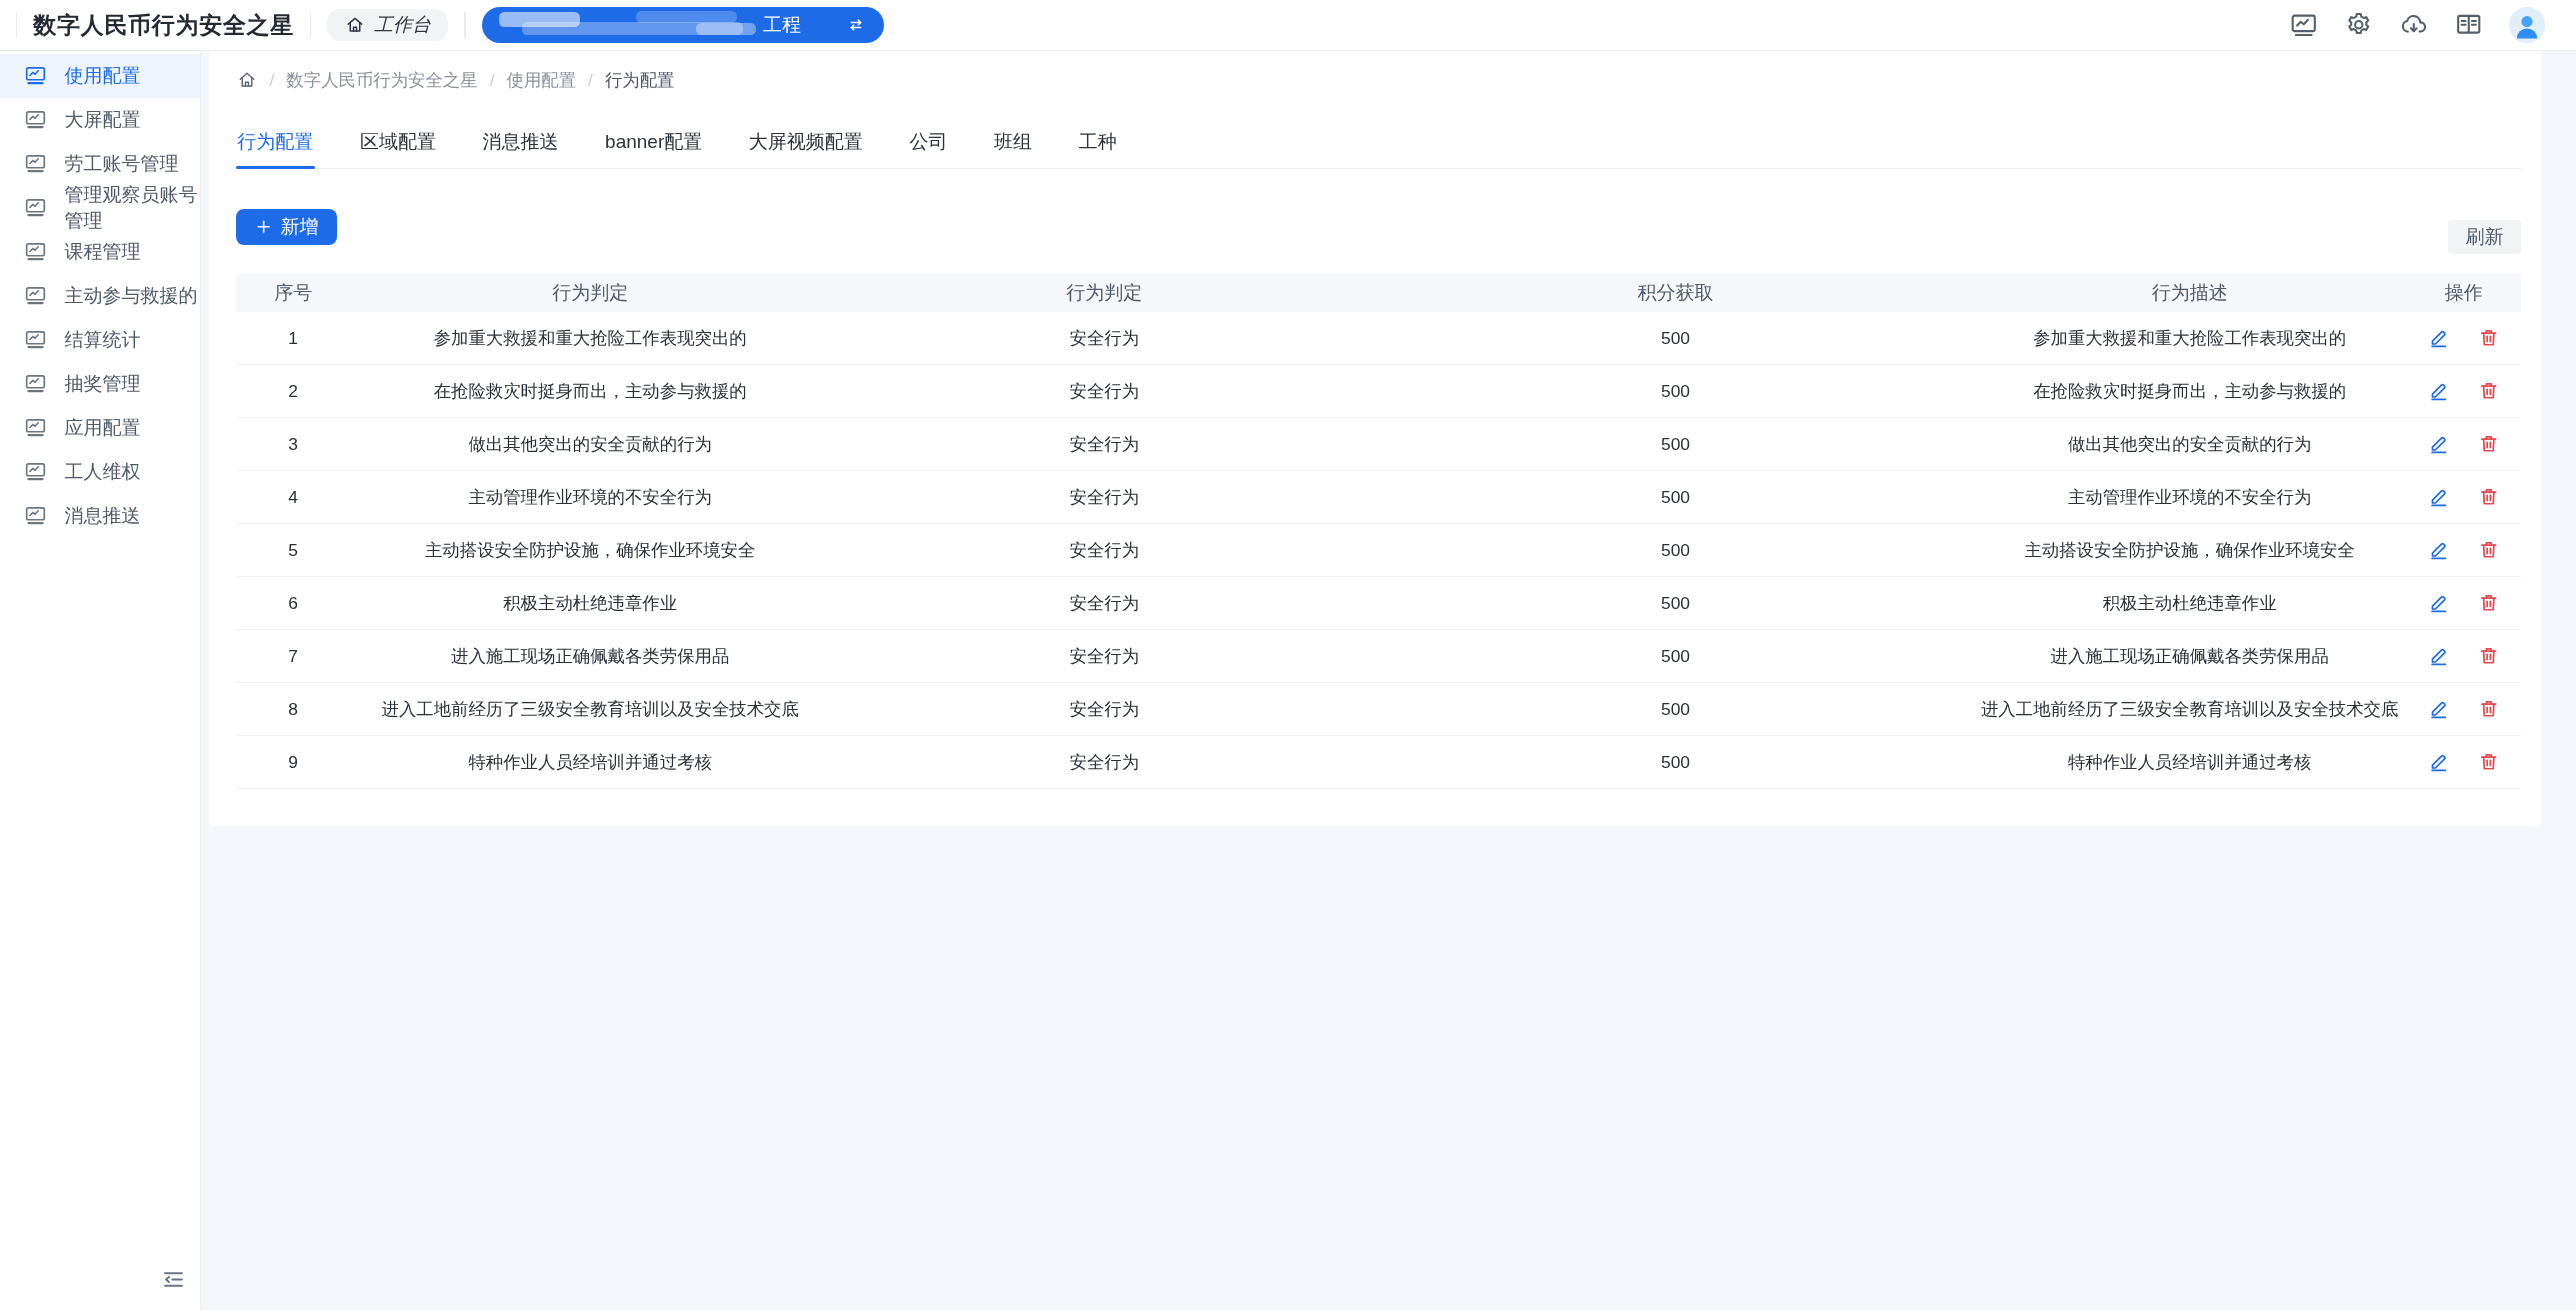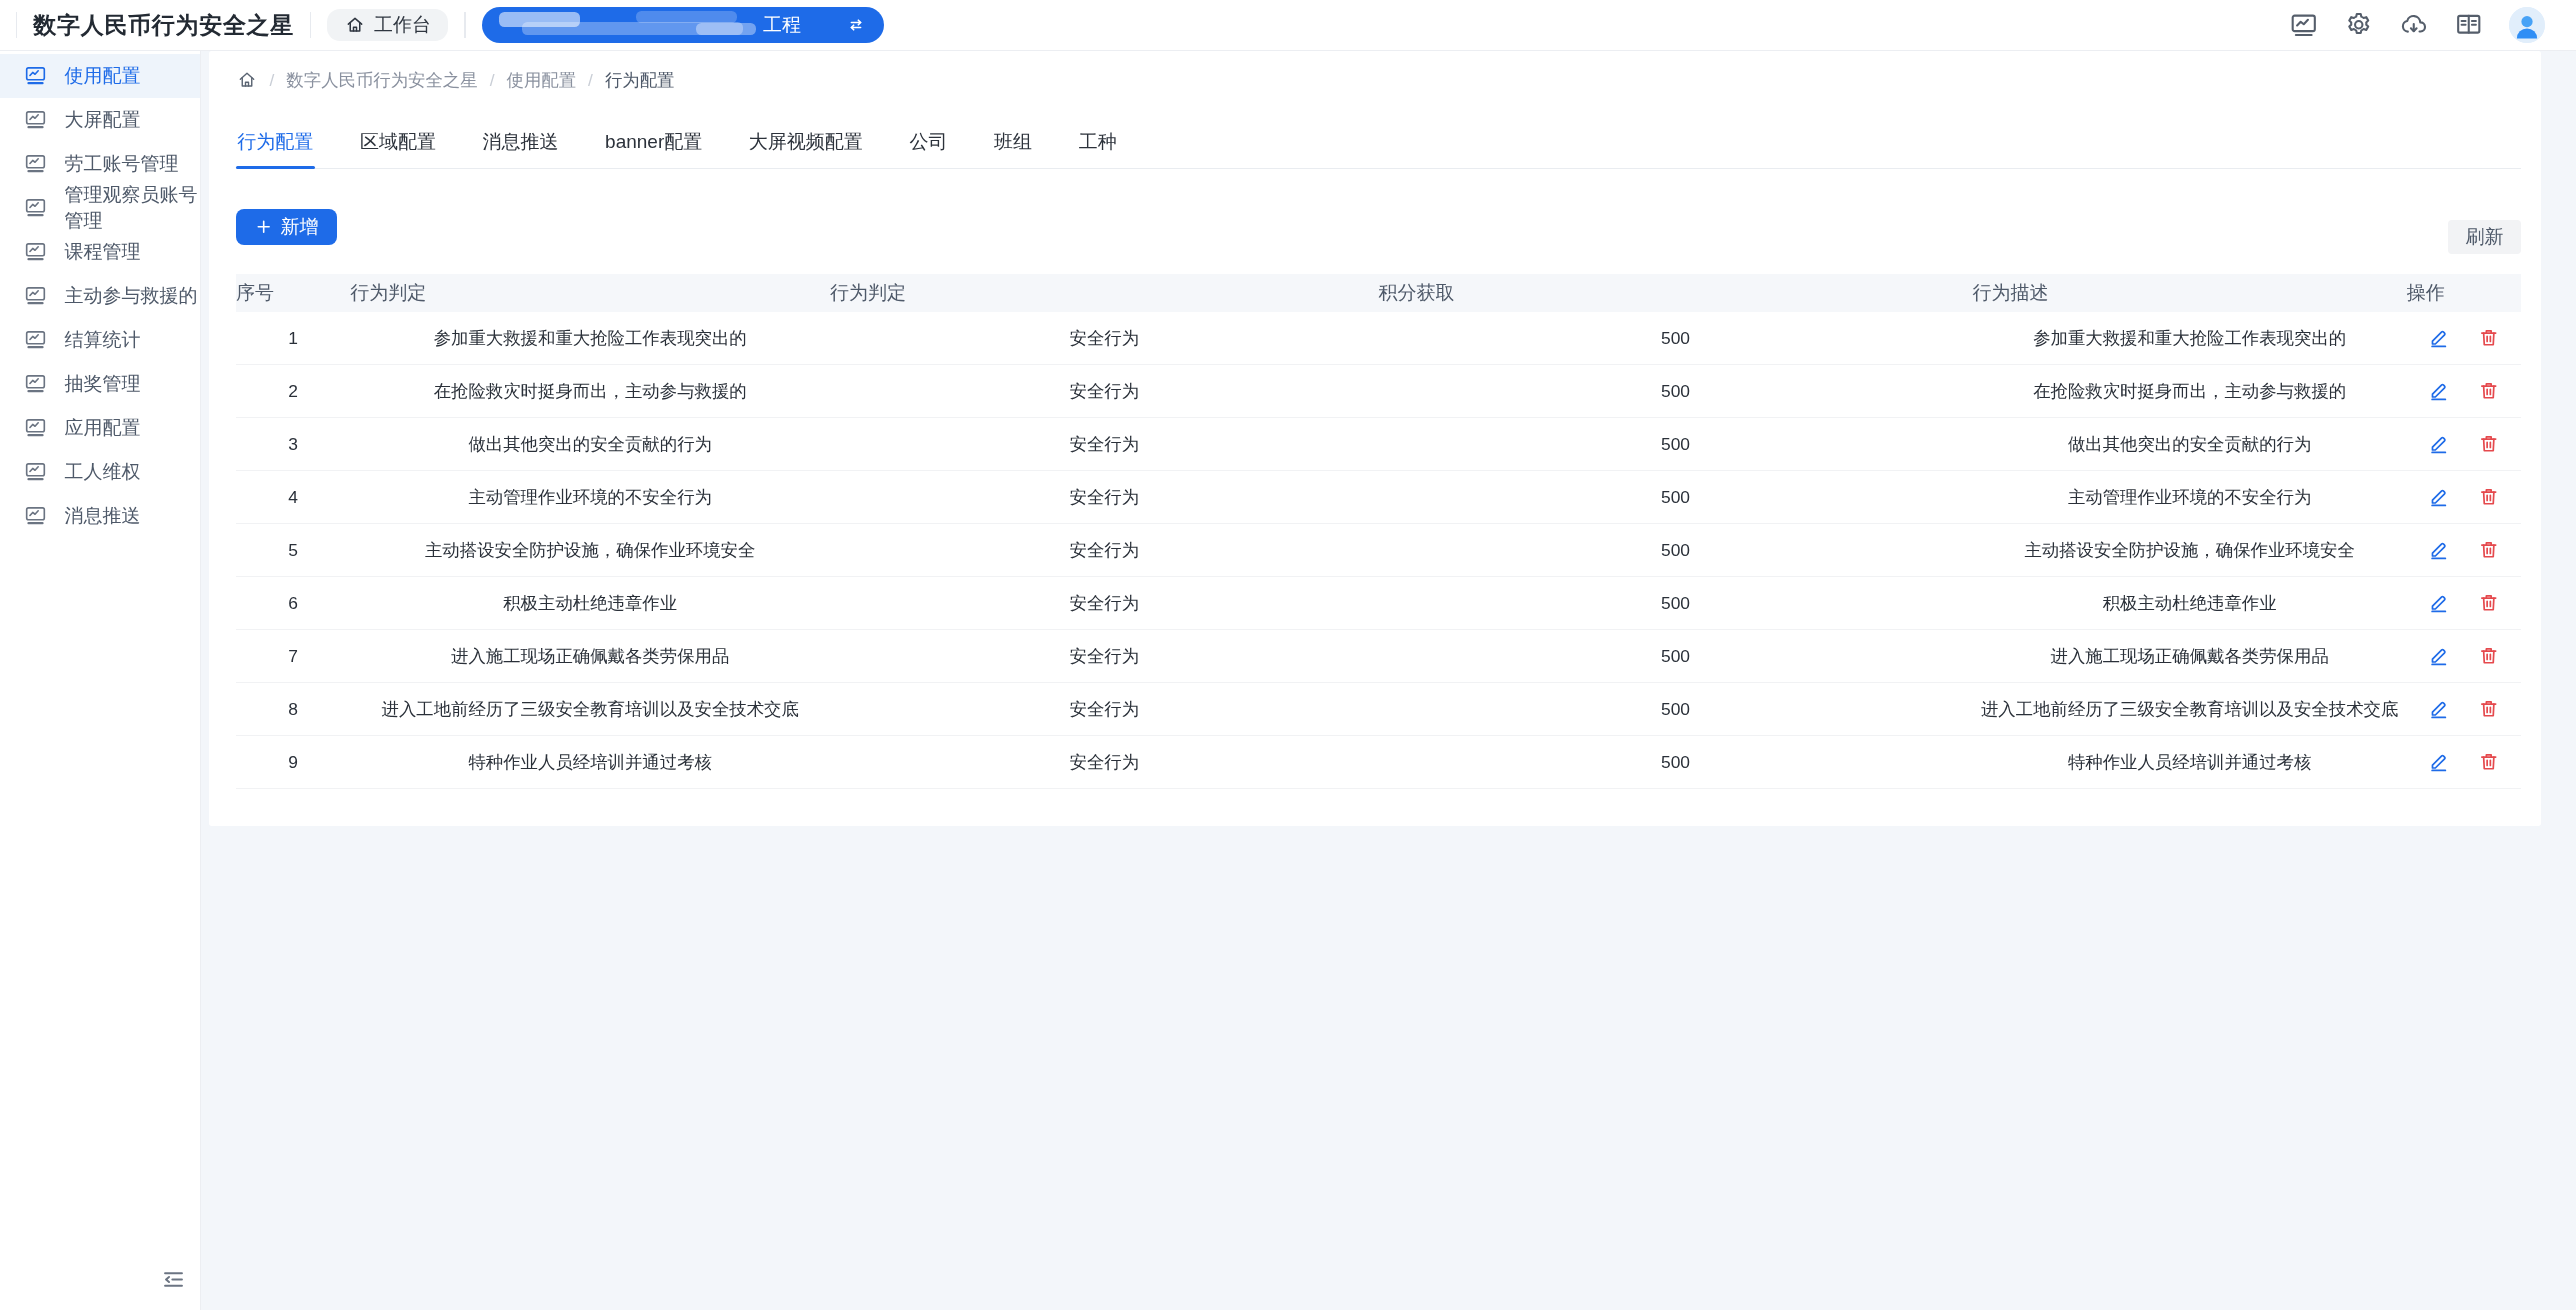--- a/index.html
+++ b/index.html
@@ -12,21 +12,21 @@
   *{margin:0;padding:0;box-sizing:border-box;}
   html,body{width:2576px;height:1310px;overflow:hidden;}
   body{font-family:"Liberation Sans","DejaVu Sans",sans-serif;background:var(--page-bg);color:var(--text);font-size:19px;}
   .icon{display:inline-flex;align-items:center;justify-content:center;}
   .icon svg{display:block;}
 
   
   .header{height:51px;background:#fff;border-bottom:0.7px solid var(--line);display:flex;align-items:center;padding:0 31px 0 0;}
   .h-divider{width:1.3px;height:25.5px;background:#e7eaef;margin:0 16px;}
   .app-title{font-size:23px;font-weight:700;color:var(--text-strong);letter-spacing:0.7px;}
-  .workbench-btn{display:flex;align-items:center;gap:9.4px;height:32px;padding:0 17.4px;background:#f1f3f5;border-radius:13px;color:#2f3640;font-size:19px;cursor:pointer;}
+  .workbench-btn{display:flex;align-items:center;gap:9.4px;height:32px;padding:0 17.4px;background:#f1f3f5;border-radius:13px;color:#2f3640;font-size:19px;cursor:pointer;font-style:italic;}
   .project-pill{display:flex;align-items:center;height:36px;padding:0 17.4px 0 13.4px;background:var(--blue);border-radius:19px;color:#fff;font-size:19px;position:relative;overflow:hidden;cursor:pointer;min-width:402px;gap:36px;}
   .mosaic{position:relative;height:100%;flex:1;}
   .mosaic i{position:absolute;border-radius:5.4px;background:rgba(255,255,255,.32);}
   .mosaic i:nth-child(1){left:4px;top:5.4px;width:81px;height:14.8px;background:rgba(255,255,255,.55);}
   .mosaic i:nth-child(2){left:27px;top:14.8px;width:221px;height:13.4px;background:rgba(255,255,255,.30);}
   .mosaic i:nth-child(3){left:141px;top:4px;width:101px;height:12px;background:rgba(255,255,255,.22);}
   .mosaic i:nth-child(4){left:201px;top:16px;width:60px;height:12px;background:rgba(255,255,255,.38);}
   .pill-suffix{margin:0 9.4px 0 4px;}
   .header-right{margin-left:auto;display:flex;align-items:center;gap:25.5px;}
   .h-icon{width:29.5px;height:29.5px;color:#555e6b;cursor:pointer;}
@@ -57,21 +57,21 @@
   .tab.active{color:var(--blue);}
   .tab.active::after{content:"";position:absolute;left:0;right:0;bottom:-1.3px;height:3.4px;border-radius:2px;background:var(--blue);}
 
   
   .toolbar{display:flex;align-items:center;margin-top:31px;}
   .btn-add{display:flex;align-items:center;gap:8px;height:36px;padding:0 19px;background:var(--blue);color:#fff;border:none;border-radius:8px;font-size:19px;cursor:pointer;font-family:inherit;}
   .btn-refresh{margin-left:auto;height:34px;padding:0 17.4px;background:var(--btn-gray);color:var(--text-2);border:none;border-radius:4px;font-size:19px;cursor:pointer;font-family:inherit;margin-top:20px;}
 
   
   table{width:100%;border-collapse:collapse;margin-top:20px;table-layout:fixed;}
-  thead th{background:var(--thead);height:38px;font-weight:400;color:var(--text-2);font-size:19px;text-align:left;}
+  thead th{background:var(--thead);height:38px;font-weight:400;color:var(--text-2);font-size:19px;text-align:center;}
   tbody td{height:52px;border-bottom:0.7px solid #f1f2f4;text-align:center;font-size:17.4px;color:var(--text);}
   .c0{width:5%}.c1{width:21%}.c2{width:24%}.c3{width:26%}.c4{width:19%}.c5{width:5%}
   .op-cell{display:flex;align-items:center;justify-content:center;gap:28px;height:52px;}
   .op-icon{width:21.5px;height:21.5px;cursor:pointer;}
   .op-edit{color:var(--blue);}
   .op-del{color:var(--red);}
 </style>
 </head>
 <body>
 

